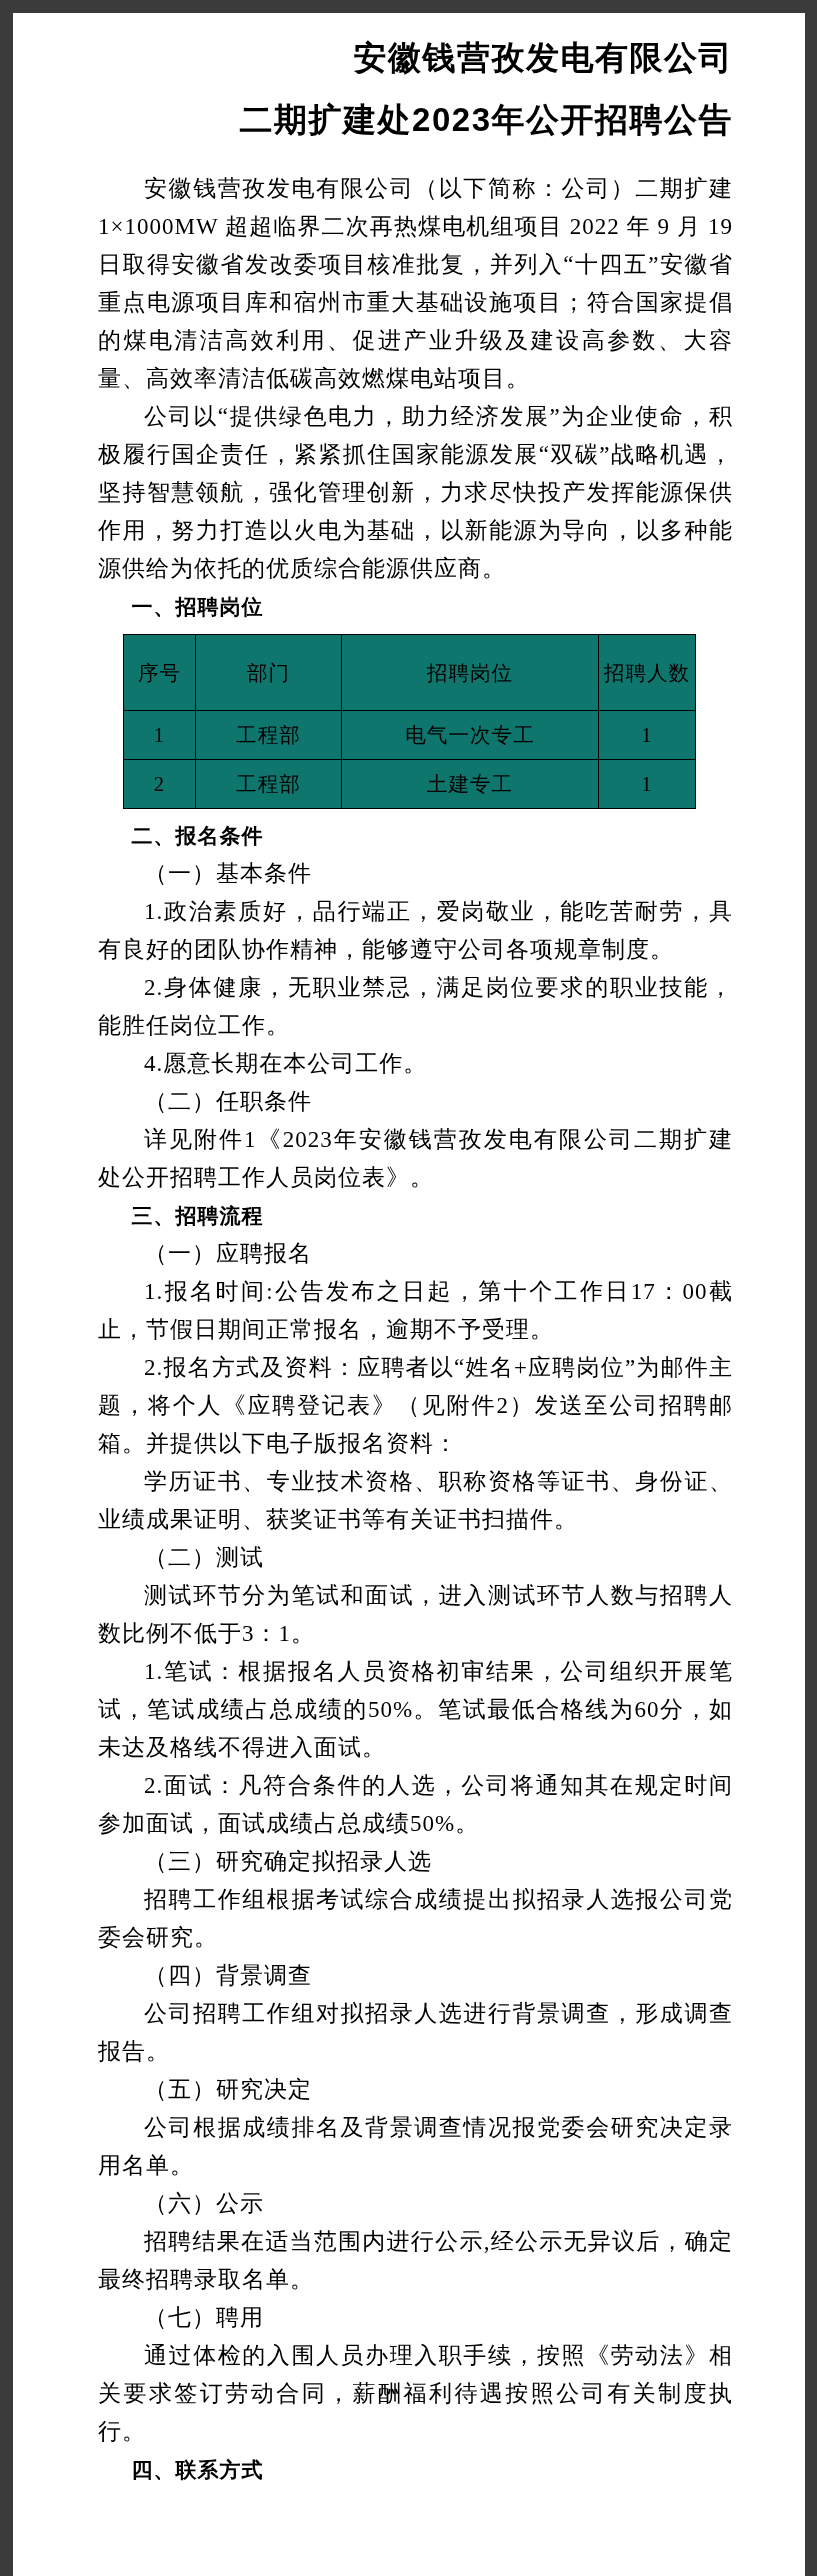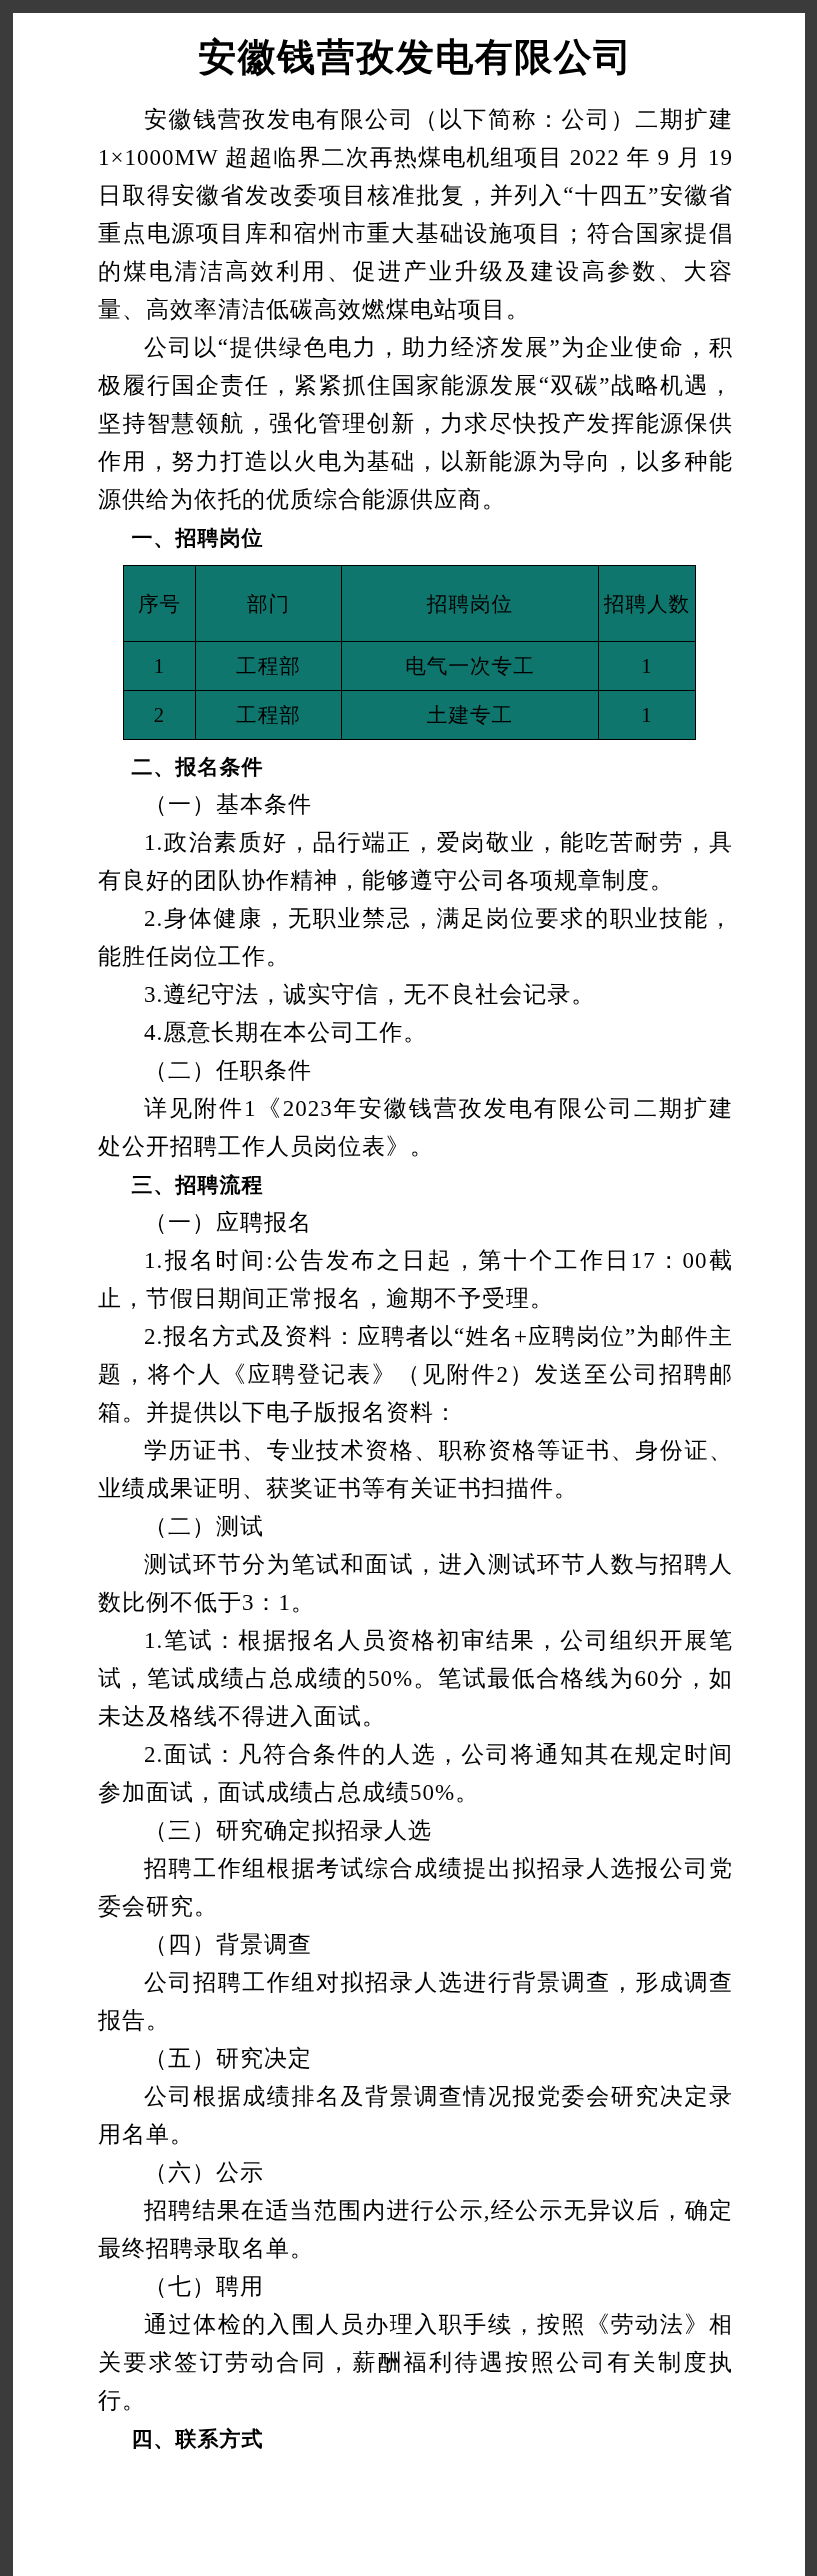--- a/index.html
+++ b/index.html
@@ -1,20 +1,20 @@
 <!DOCTYPE html>
 <html style="font-size:8.2px"><head>
 <meta charset="utf-8">
 <style>
   html,body{margin:0;padding:0;background:#3b3b3b;}
   .canvas{position:relative;width:818px;height:3727px;background:#3b3b3b;overflow:hidden;}
   .page{position:absolute;left:13px;top:13px;width:792px;height:3702px;background:#ffffff;
         box-sizing:border-box;padding:26px 72px 10.3px 85px;overflow:hidden;color:#000;}
   .doc-title{font-family:"Liberation Sans","DejaVu Sans",sans-serif;font-weight:bold;
-        font-size:38px;line-height:37px;text-align:center;letter-spacing:1.5px;margin:0 0 25px 0;}
+        font-size:33px;line-height:37px;text-align:right;letter-spacing:1.5px;margin:0 0 25px 0;}
   .title2{margin-bottom:32px;}
   .blk{font-family:"Liberation Serif","DejaVu Serif",serif;font-size:23px;line-height:38px;
         letter-spacing:1px;text-align:justify;margin:0;}
   .para{text-indent:2em;}
   .sub{text-indent:2em;}
   .heading{font-family:"Liberation Sans","DejaVu Sans",sans-serif;font-weight:bold;
         font-size:21px;text-indent:1.6em;}
   table.tbl{border-collapse:collapse;table-layout:fixed;background:#0f766e;}
   table.tbl th,table.tbl td{border:1px solid #000;font-family:"Liberation Serif","DejaVu Serif",serif;
         font-weight:normal;color:#000;text-align:center;vertical-align:middle;padding:2.1px 4.1px;box-sizing:border-box;}
@@ -22,20 +22,21 @@
   table.positions th{height:76px;font-size:20.6px;letter-spacing:1px;}
   table.positions td{height:49px;font-size:20.6px;letter-spacing:1px;}
 </style>
 </head>
 <body>
 
 <div class="canvas">
   <div class="page">
 
     <div class="doc-title">安徽钱营孜发电有限公司</div>
+    <div class="doc-title title2">二期扩建处2023年公开招聘公告</div>
 
     <div id="body-flow">
         <div class="blk para">安徽钱营孜发电有限公司（以下简称：公司）二期扩建1×1000MW 超超临界二次再热煤电机组项目 2022 年 9 月 19 日取得安徽省发改委项目核准批复，并列入“十四五”安徽省重点电源项目库和宿州市重大基础设施项目；符合国家提倡的煤电清洁高效利用、促进产业升级及建设高参数、大容量、高效率清洁低碳高效燃煤电站项目。</div>
         <div class="blk para">公司以“提供绿色电力，助力经济发展”为企业使命，积极履行国企责任，紧紧抓住国家能源发展“双碳”战略机遇，坚持智慧领航，强化管理创新，力求尽快投产发挥能源保供作用，努力打造以火电为基础，以新能源为导向，以多种能源供给为依托的优质综合能源供应商。</div>
         <div class="blk heading">一、招聘岗位</div>
         <div id="positions-table-wrap">
       <table class="tbl positions" id="positions-table">
         <colgroup>
           <col style="width:72px">
               <col style="width:146px">
@@ -63,21 +64,20 @@
                 <td>土建专工</td>
                 <td>1</td>
               </tr>
             </tbody>
       </table>
     </div>
         <div class="blk heading">二、报名条件</div>
         <div class="blk sub">（一）基本条件</div>
         <div class="blk para">1.政治素质好，品行端正，爱岗敬业，能吃苦耐劳，具有良好的团队协作精神，能够遵守公司各项规章制度。</div>
         <div class="blk para">2.身体健康，无职业禁忌，满足岗位要求的职业技能，能胜任岗位工作。</div>
-        <div class="blk para">3.遵纪守法，诚实守信，无不良社会记录。</div>
         <div class="blk para">4.愿意长期在本公司工作。</div>
         <div class="blk sub">（二）任职条件</div>
         <div class="blk para">详见附件1《2023年安徽钱营孜发电有限公司二期扩建处公开招聘工作人员岗位表》。</div>
         <div class="blk heading">三、招聘流程</div>
         <div class="blk sub">（一）应聘报名</div>
         <div class="blk para">1.报名时间:公告发布之日起，第十个工作日17：00截止，节假日期间正常报名，逾期不予受理。</div>
         <div class="blk para">2.报名方式及资料：应聘者以“姓名+应聘岗位”为邮件主题，将个人《应聘登记表》（见附件2）发送至公司招聘邮箱。并提供以下电子版报名资料：</div>
         <div class="blk para">学历证书、专业技术资格、职称资格等证书、身份证、业绩成果证明、获奖证书等有关证书扫描件。</div>
         <div class="blk sub">（二）测试</div>
         <div class="blk para">测试环节分为笔试和面试，进入测试环节人数与招聘人数比例不低于3：1。</div>

